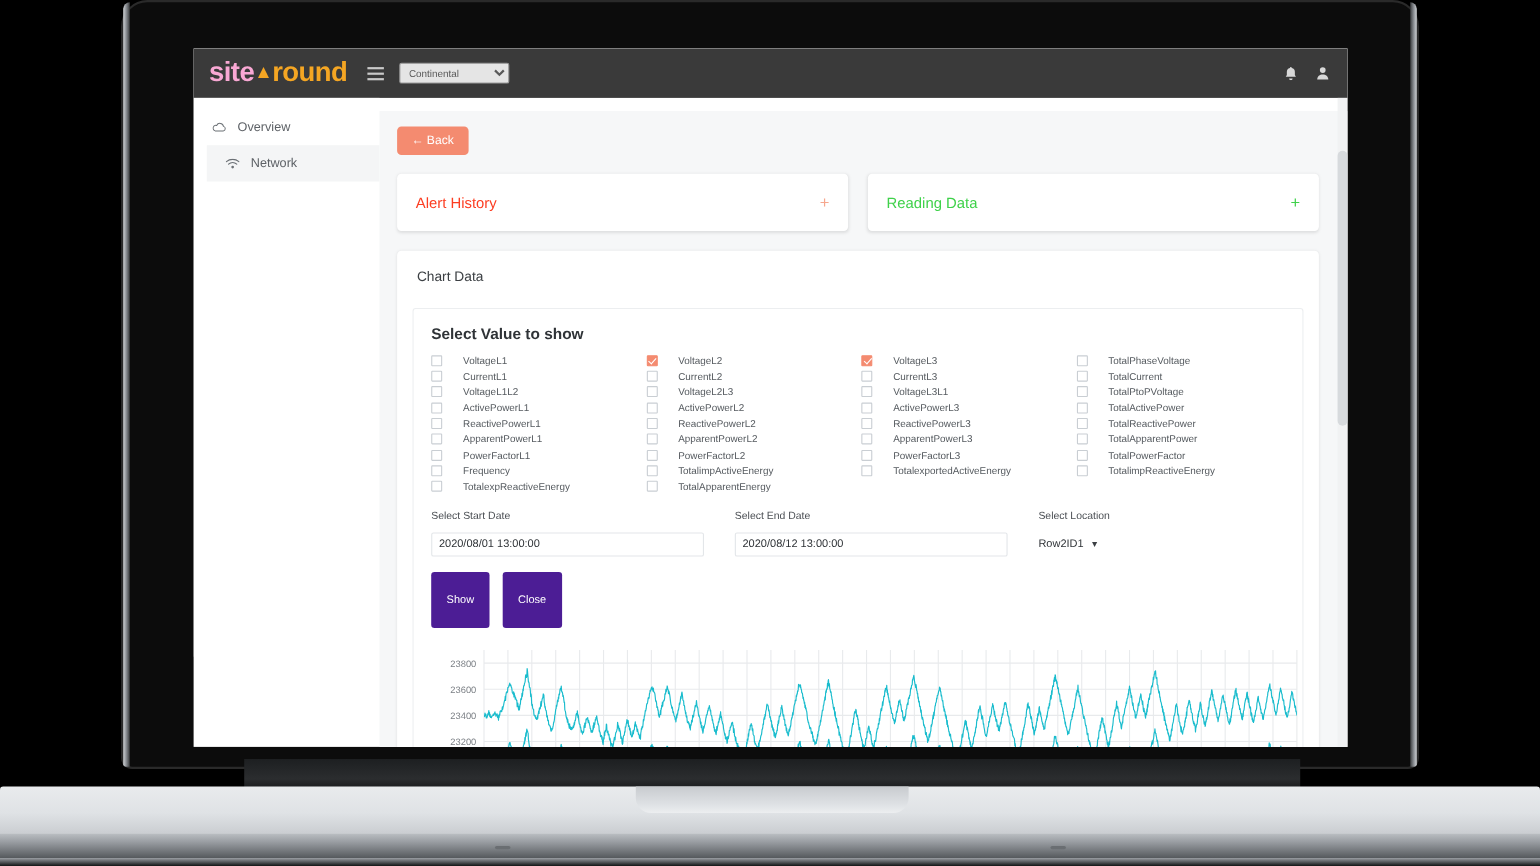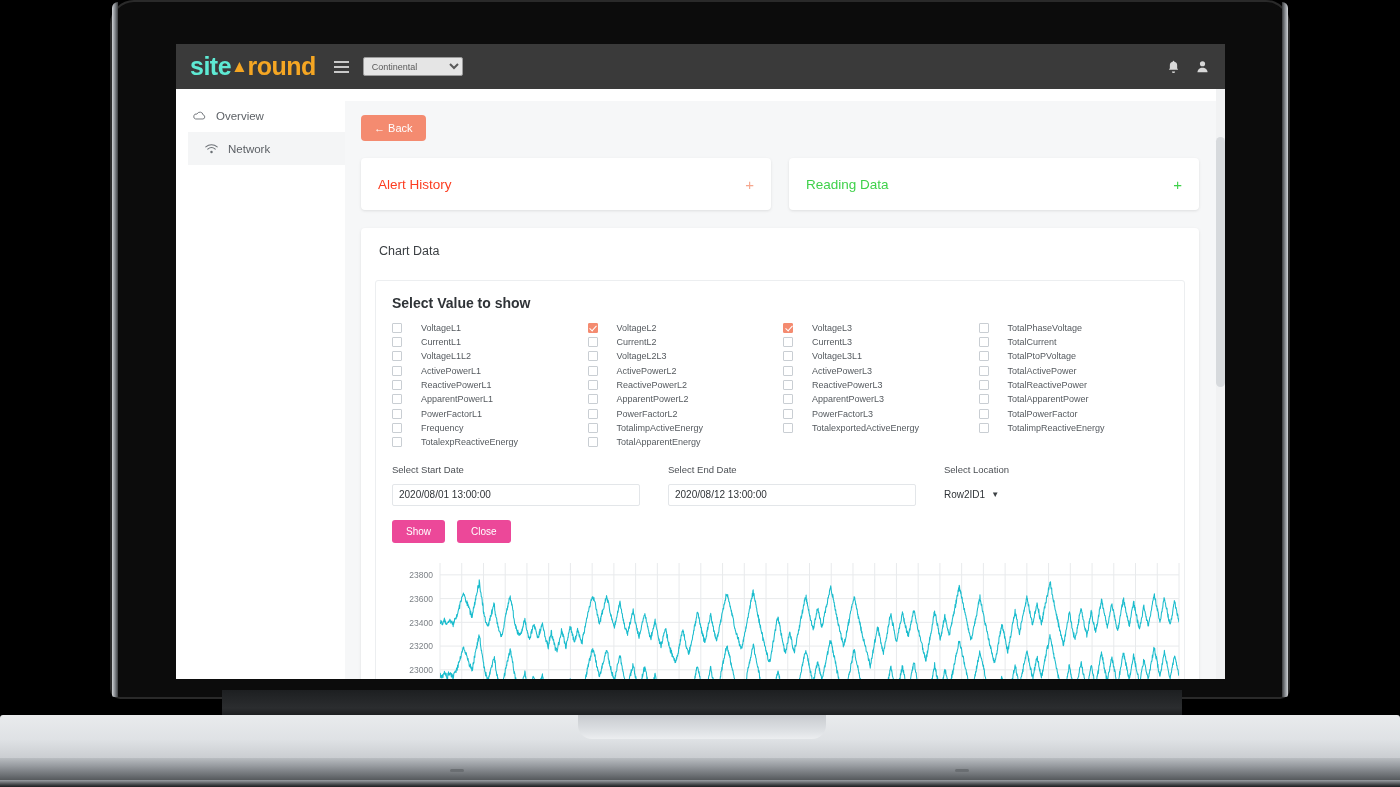--- a/index.html
+++ b/index.html
@@ -66,21 +66,21 @@
     background: #ffffff;
     overflow: hidden;
   }
 
   
   #topbar {
     position: absolute; left: 0; top: 0; width: 1049px; height: 45px;
     background: #3a3a3a; display: flex; align-items: center;
   }
   #brand-logo { margin-left: 14px; font-size: 25px; font-weight: 700; letter-spacing: -0.5px; line-height: 1; }
-  #brand-logo .w1 { color: #5eead4; }
+  #brand-logo .w1 { color: #f9a8d4; }
   #brand-logo .w2 { color: #f5a623; }
   #brand-logo .tri { color: #f5a623; font-size: 17px; position: relative; top: -3px; }
   #hamburger-icon { margin-left: 18px; display: flex; flex-direction: column; gap: 3px; cursor: pointer; }
   #hamburger-icon span { display: block; width: 15px; height: 2px; background: #c9c9c9; }
   #site-select {
     margin-left: 14px; width: 100px; height: 19px;
     font-family: "Liberation Sans", sans-serif; font-size: 9px; color: #5a5a5a;
     background: #e5e5e5; border: 1px solid #9b9b9b; border-radius: 2px;
     padding-left: 4px;
   }
@@ -168,22 +168,22 @@
     width: 248px; height: 22px; font-size: 10px; color: #2f3337;
     border: 1px solid #e3e6e9; border-radius: 2px; padding: 0 6px;
     font-family: "Liberation Sans", sans-serif; background: #fff;
   }
   #location-select-wrap { display: flex; align-items: center; gap: 6px; height: 22px; }
   #location-value { font-size: 10px; color: #2f3337; }
   #location-chevron { font-size: 8px; color: #3c4044; }
 
   #action-buttons { display: flex; gap: 12px; margin-top: 14px; }
   .action-btn {
-    background: #ec4899; color: #fff; border: none; border-radius: 3px;
-    font-size: 10px; padding: 6px 14px; cursor: pointer;
+    background: #4c1d95; color: #fff; border: none; border-radius: 3px;
+    font-size: 10px; padding: 20px 14px; cursor: pointer;
     font-family: "Liberation Sans", sans-serif;
   }
 
   #chart-wrap { margin-top: 14px; padding-left: 2px; position: relative; }
   #chart-svg { display: block; }
 
   
   #main-scrollbar {
     position: absolute; right: 0px; top: 45px; width: 9px; height: 590px;
     background: #f1f2f3;

